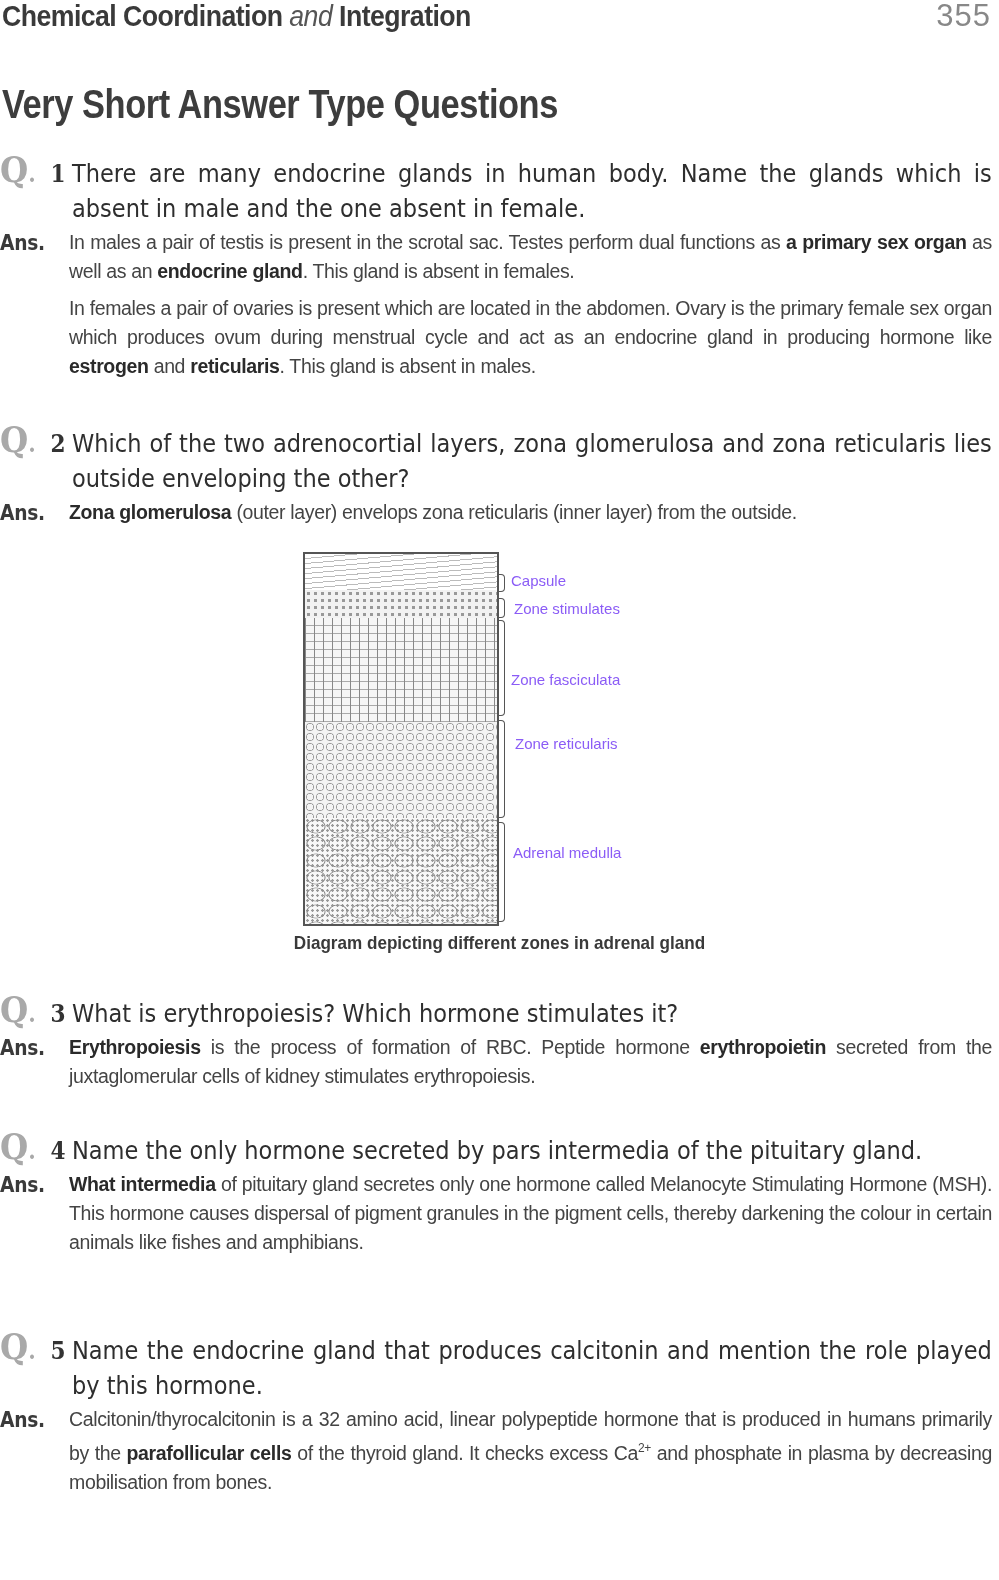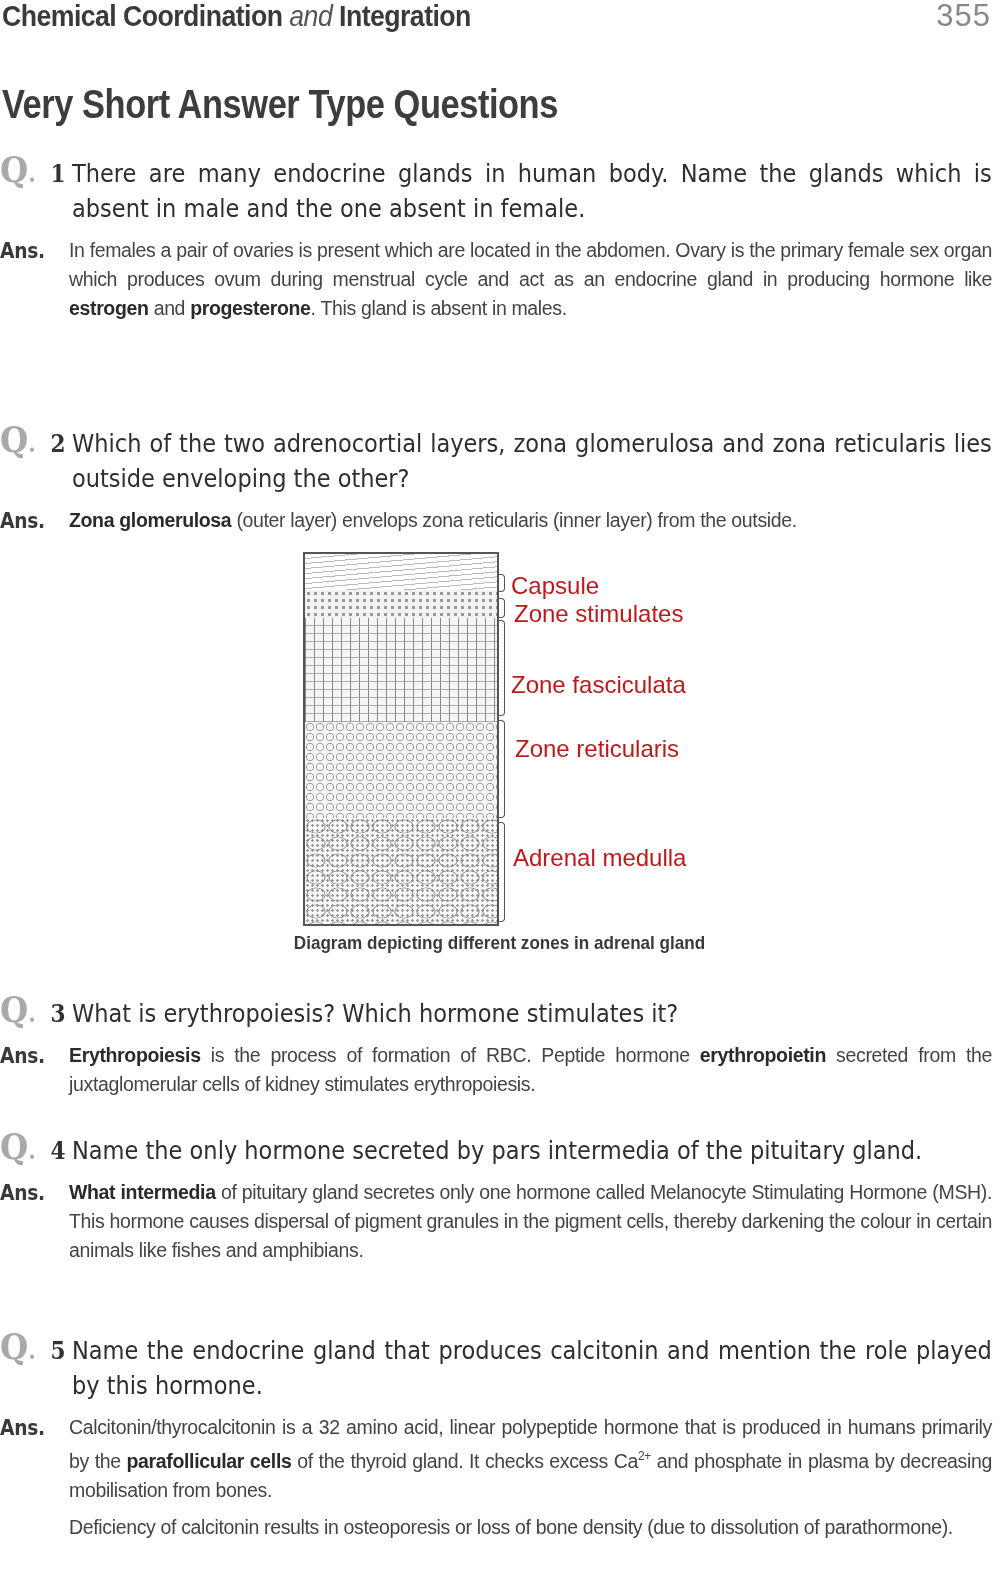--- a/index.html
+++ b/index.html
@@ -6,33 +6,33 @@
   body { width:999px; height:1580px; position:relative; overflow:hidden; color:#2a2a2a; font-family:"Liberation Sans", sans-serif; }
   .running-head { position:absolute; left:2px; top:0; font-family:"Liberation Sans", sans-serif; font-size:29px; font-weight:bold; color:#3a3a3a; letter-spacing:-0.6px; transform:scaleX(0.92); transform-origin:left top; }
   .running-head .and { font-weight:normal; font-style:italic; color:#555; }
   .page-num { position:absolute; right:8px; top:-2px; font-family:"Liberation Sans", sans-serif; font-size:31px; color:#888; font-weight:normal; letter-spacing:1px; }
   .section-title { position:absolute; left:2px; top:82px; font-family:"Liberation Sans", sans-serif; font-weight:bold; font-size:40px; color:#3d3d3d; transform:scaleX(0.86); transform-origin:left top; letter-spacing:-0.5px; }
   .q { position:absolute; left:0; width:992px; }
   .q-head { position:relative; padding-left:80px; font-family:"DejaVu Sans", sans-serif; font-size:25px; line-height:35px; color:#2e2e2e; text-align:justify; transform:scaleX(0.9); transform-origin:left top; width:1022px; }
   .q-mark { position:absolute; left:0; top:-4px; font-family:"DejaVu Serif", serif; font-weight:bold; font-size:36px; color:#a9a9a9; }
   .q-mark .dot { font-size:24px; }
   .q-num { position:absolute; left:56px; top:0; font-family:"DejaVu Serif", serif; font-weight:bold; font-size:24px; color:#333; }
-  .ans { position:relative; padding-left:69px; margin-top:10px; font-family:"Liberation Sans", sans-serif; font-size:19.5px; line-height:29px; color:#444; text-align:justify; letter-spacing:-0.35px; }
+  .ans { position:relative; padding-left:69px; margin-top:2px; font-family:"Liberation Sans", sans-serif; font-size:19.5px; line-height:29px; color:#444; text-align:justify; letter-spacing:-0.35px; }
   .ans-label { position:absolute; left:0; top:0; font-family:"DejaVu Sans", sans-serif; font-weight:bold; font-size:22px; color:#3a3a3a; transform:scaleX(0.85); transform-origin:left top; }
   .ans p { margin:0 0 8px 0; }
   .ans b { color:#2a2a2a; }
   .diagram { position:absolute; left:303px; top:552px; width:192px; height:370px; border:2px solid #555; background:#fafafa; overflow:hidden; }
   .zone { position:absolute; left:0; right:0; }
   .z-capsule { top:0; height:36px; background:repeating-linear-gradient(175deg, #fff 0 4px, #bbb 4px 5px); }
   .z-glom { top:36px; height:28px; background:radial-gradient(circle, #999 1.5px, transparent 2px) 0 0/7px 7px, #f2f2f2; }
   .z-fasc { top:64px; height:104px; background:repeating-linear-gradient(90deg, #888 0 1px, transparent 1px 9px), repeating-linear-gradient(0deg, #aaa 0 1px, transparent 1px 8px), #f6f6f6; }
   .z-ret { top:168px; height:96px; background:radial-gradient(circle, transparent 3px, #999 3.5px, transparent 4.5px) 0 0/10px 10px, #f4f4f4; }
   .z-med { top:264px; height:106px; background:radial-gradient(ellipse 11px 8px, transparent 8px, #888 9px, transparent 10px) 0 0/22px 17px, radial-gradient(circle, #999 1px, transparent 1.5px) 0 0/5px 5px, #f8f8f8; }
   .brace { position:absolute; width:6px; border-right:1.5px solid #555; border-top:1.5px solid #555; border-bottom:1.5px solid #555; border-radius:0 4px 4px 0; }
-  .label { position:absolute; font-family:"Liberation Sans", sans-serif; font-size:24px; color:#b91c1c; white-space:nowrap; }
+  .label { position:absolute; font-family:"Liberation Sans", sans-serif; font-size:15px; color:#8b5cf6; white-space:nowrap; }
   .caption { position:absolute; left:0; width:999px; top:932px; text-align:center; font-family:"Liberation Sans", sans-serif; font-weight:bold; font-size:19px; color:#3a3a3a; transform:scaleX(0.9); }
   sup { font-size:12px; }
 </style>
 </head>
 <body>
 
 <div class="running-head">
   <span>Chemical Coordination</span>
   <span class="and">and</span>
   <span>Integration</span>
@@ -43,21 +43,22 @@
 
 <div class="q" style="top:156px;">
   <div class="q-head">
     <span class="q-mark"><span>Q</span><span class="dot">.</span></span>
     <span class="q-num">1</span>
     <span>There are many endocrine glands in human body. Name the glands which is absent in male and the one absent in female.</span>
   </div>
   <div class="ans">
     <span class="ans-label">Ans.</span>
     <div>
-        <p><span>In females a pair of ovaries is present which are located in the abdomen. Ovary is the primary female sex organ which produces ovum during menstrual cycle and act as an endocrine gland in producing hormone like </span><b>estrogen</b><span> and </span><b>progesterone</b><span>. This gland is absent in males.</span></p>
+        <p><span>In males a pair of testis is present in the scrotal sac. Testes perform dual functions as </span><b>a primary sex organ</b><span> as well as an </span><b>endocrine gland</b><span>. This gland is absent in females.</span></p>
+        <p><span>In females a pair of ovaries is present which are located in the abdomen. Ovary is the primary female sex organ which produces ovum during menstrual cycle and act as an endocrine gland in producing hormone like </span><b>estrogen</b><span> and </span><b>reticularis</b><span>. This gland is absent in males.</span></p>
       </div>
   </div>
 </div>
 
 <div class="q" style="top:426px;">
   <div class="q-head">
     <span class="q-mark"><span>Q</span><span class="dot">.</span></span>
     <span class="q-num">2</span>
     <span>Which of the two adrenocortial layers, zona glomerulosa and zona reticularis lies outside enveloping the other?</span>
   </div>
@@ -119,16 +120,15 @@
 <div class="q" style="top:1333px;">
   <div class="q-head">
     <span class="q-mark"><span>Q</span><span class="dot">.</span></span>
     <span class="q-num">5</span>
     <span>Name the endocrine gland that produces calcitonin and mention the role played by this hormone.</span>
   </div>
   <div class="ans">
     <span class="ans-label">Ans.</span>
     <div>
         <p><span>Calcitonin/thyrocalcitonin is a 32 amino acid, linear polypeptide hormone that is produced in humans primarily by the </span><b>parafollicular cells</b><span> of the thyroid gland. It checks excess Ca</span><sup>2+</sup><span> and phosphate in plasma by decreasing mobilisation from bones.</span></p>
-        <p><span>Deficiency of calcitonin results in osteoporesis or loss of bone density (due to dissolution of parathormone).</span></p>
       </div>
   </div>
 </div>
 
 </body></html>

